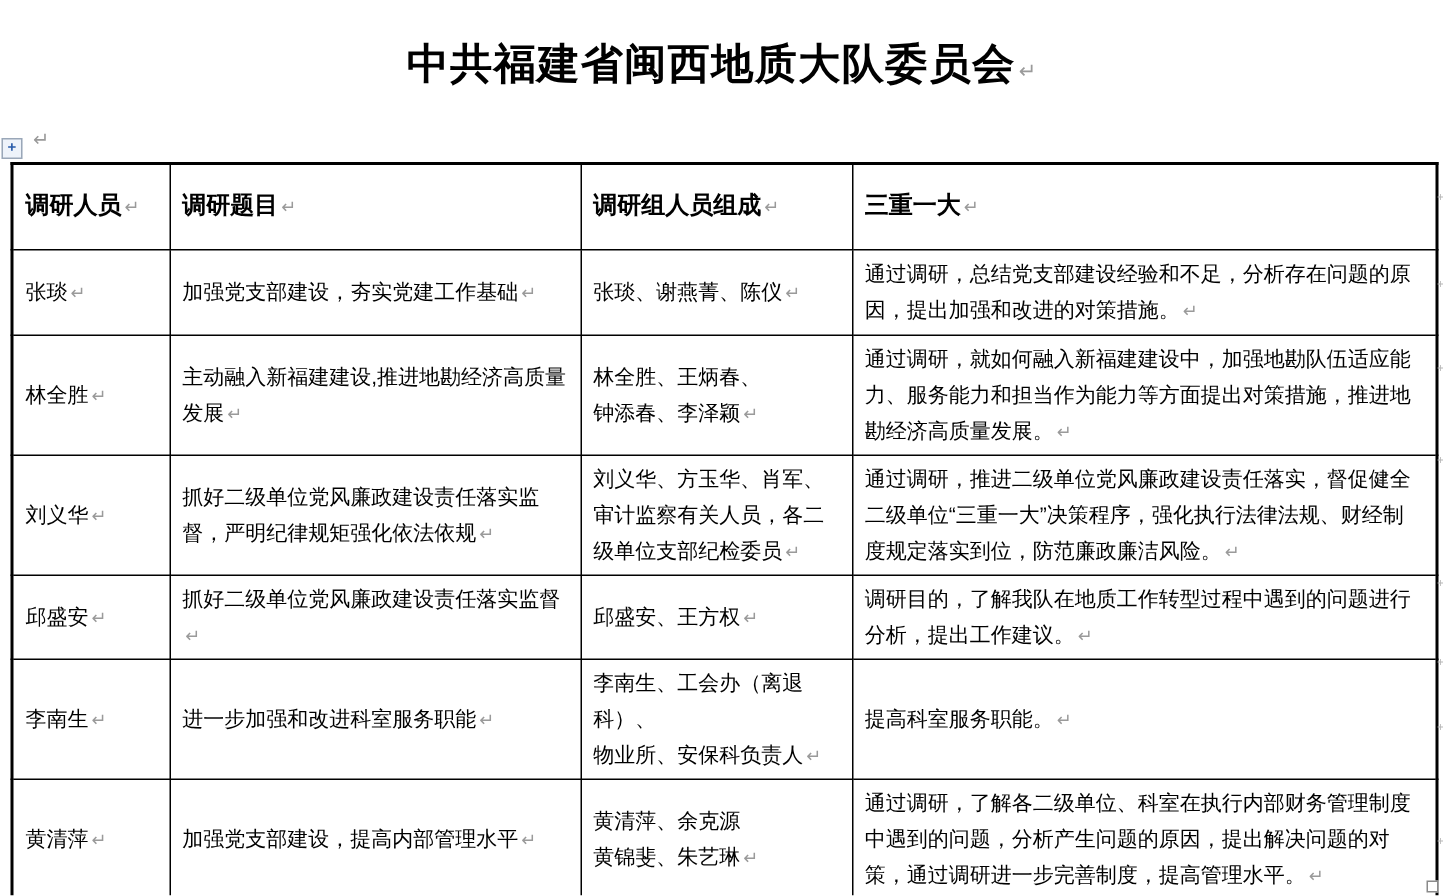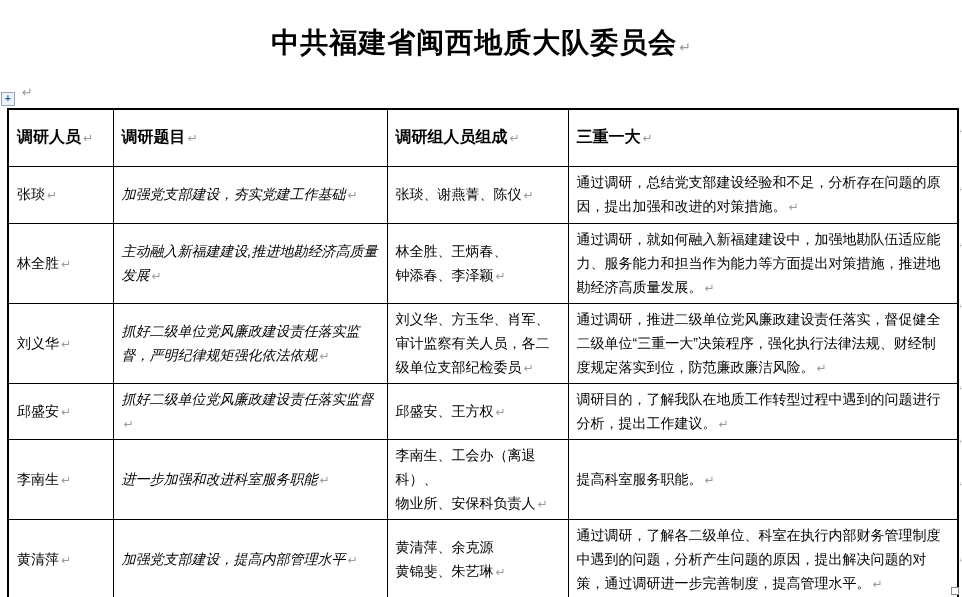--- a/index.html
+++ b/index.html
@@ -70,21 +70,21 @@
     height:57px;
   }
   tbody tr:nth-child(1) td { height:57px; }
   tbody tr:nth-child(2) td { height:66px; }
   tbody tr:nth-child(3) td { height:77px; }
   tbody tr:nth-child(4) td { height:55px; }
   tbody tr:nth-child(5) td { height:48px; }
   tbody tr:nth-child(6) td { height:72px; }
   tbody tr:nth-child(7) td { height:48px; }
   .cell-person { }
-  .cell-topic  { text-align:left;font-style:italic; }
+  .cell-topic  { text-align:left; }
   .cell-team   { }
   .cell-team .txt { white-space:pre-line; }
   .cell-purpose{ text-align:left; padding-left:10px; }
 </style>
 </head>
 <body>
 
 <div class="doc">
 
   <div class="doc-title">

